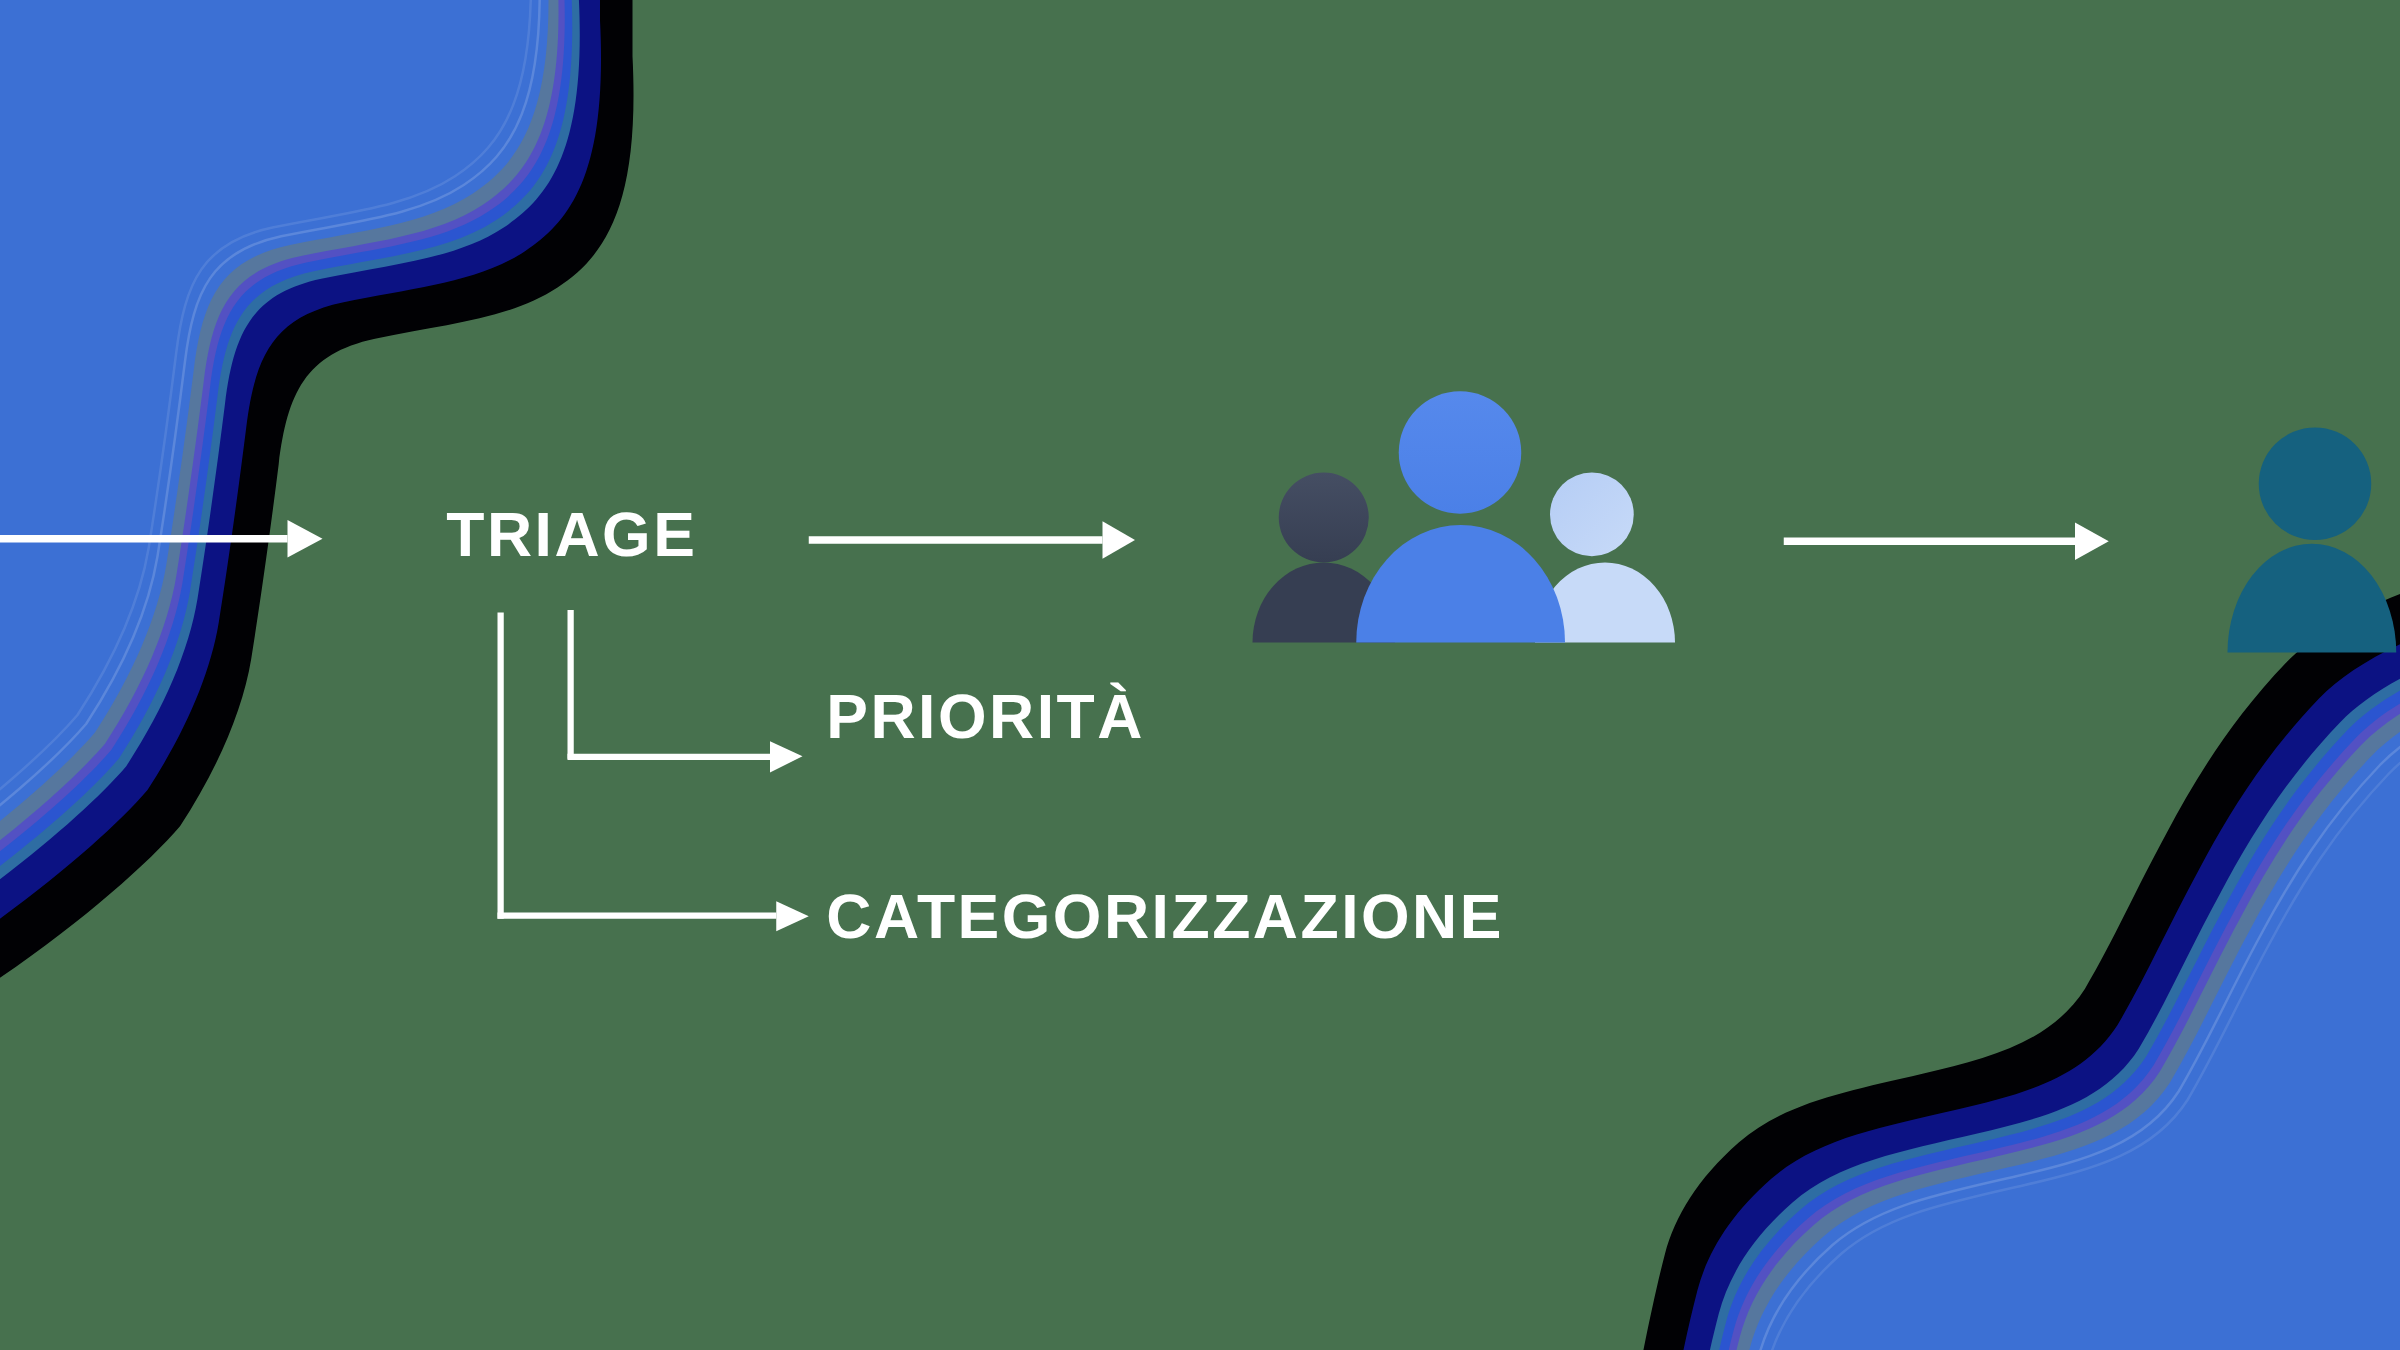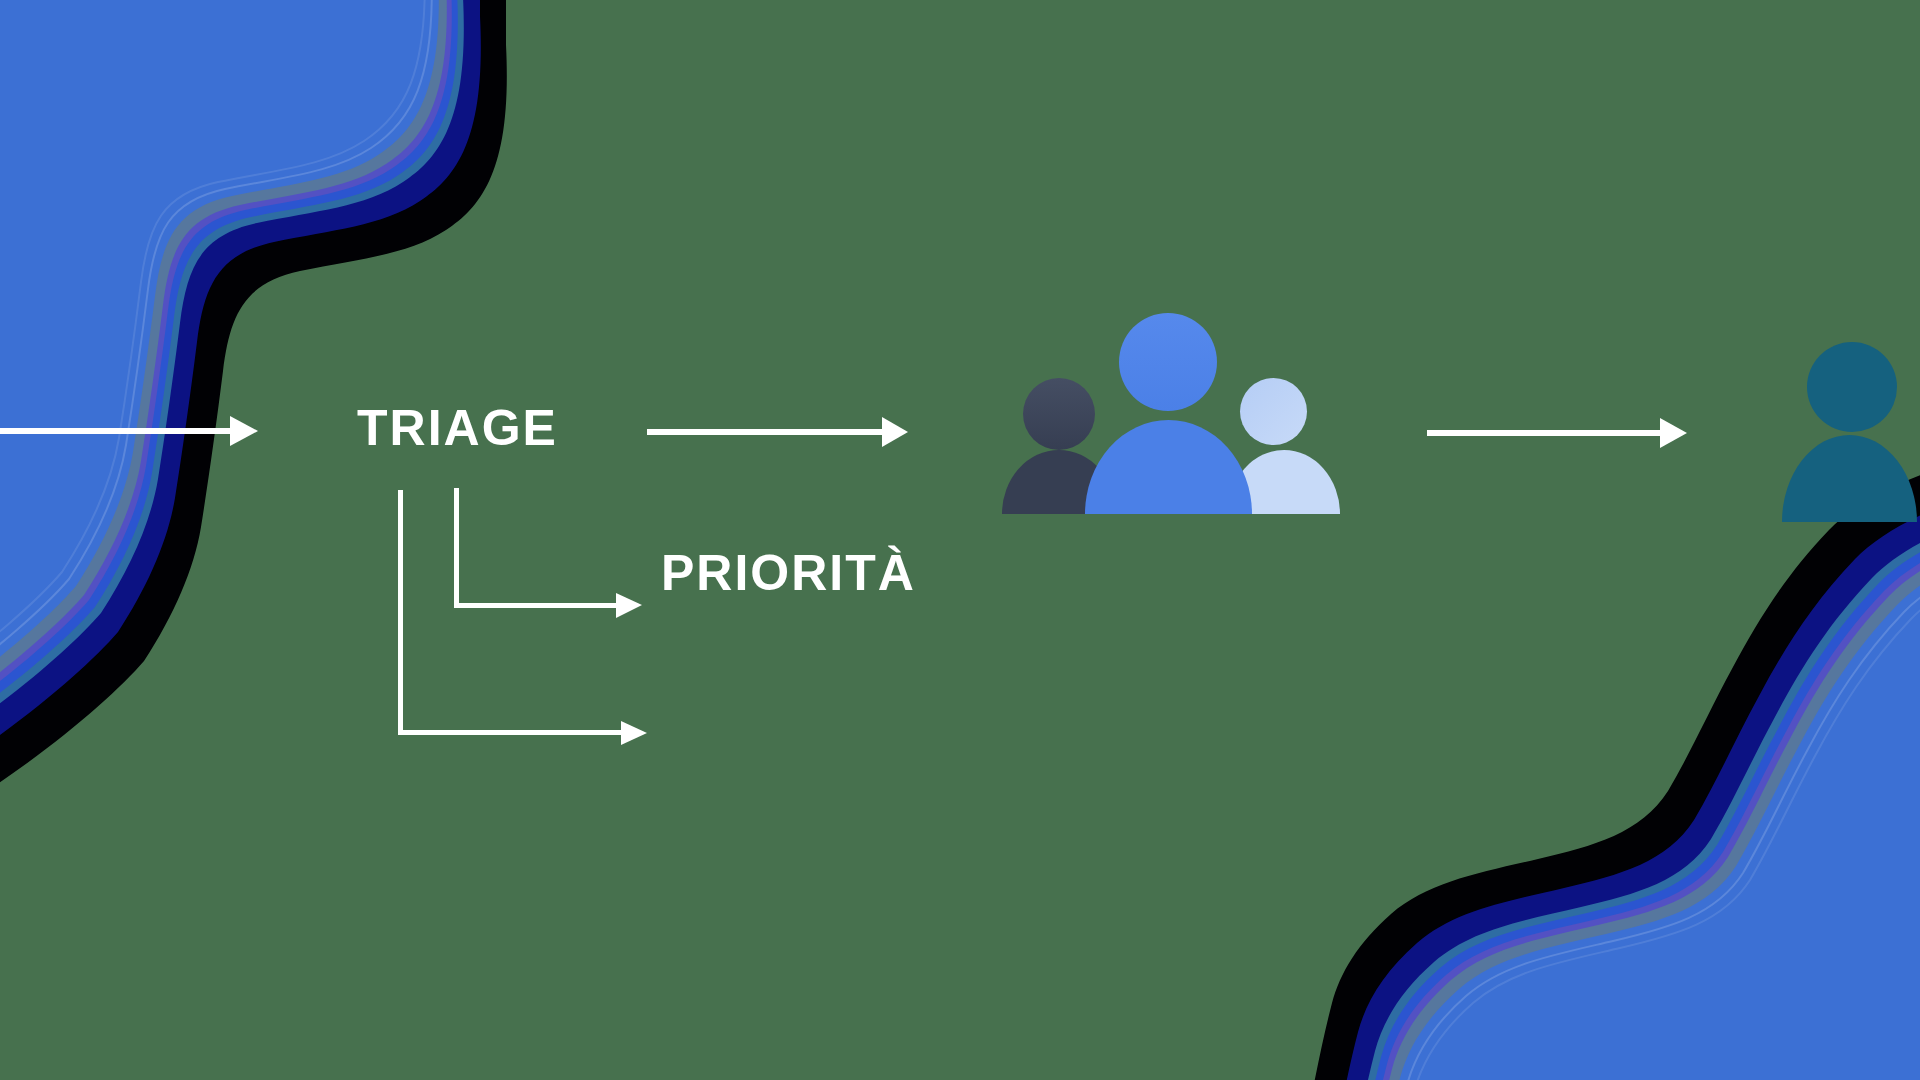--- a/index.html
+++ b/index.html
@@ -87,20 +87,21 @@
       <g>
         <rect x="398" y="490" width="5" height="245"></rect>
         <rect x="398" y="730" width="223" height="5"></rect>
         <polygon points="621,721 647,733 621,745"></polygon>
       </g>
     </g>
   </svg>
 
   <div class="lbl" style="left:357px;top:403px">TRIAGE</div>
   <div class="lbl" style="left:661px;top:548px">PRIORITÀ</div>
+  <div class="lbl" style="left:661px;top:708px">CATEGORIZZAZIONE</div>
 
   <div class="icon-group team">
     <div class="torso t-dark-torso"></div>
     <div class="head  t-dark-head"></div>
     <div class="torso t-light-torso"></div>
     <div class="head  t-light-head"></div>
     <div class="torso t-front-torso"></div>
     <div class="head  t-front-head"></div>
   </div>
 

